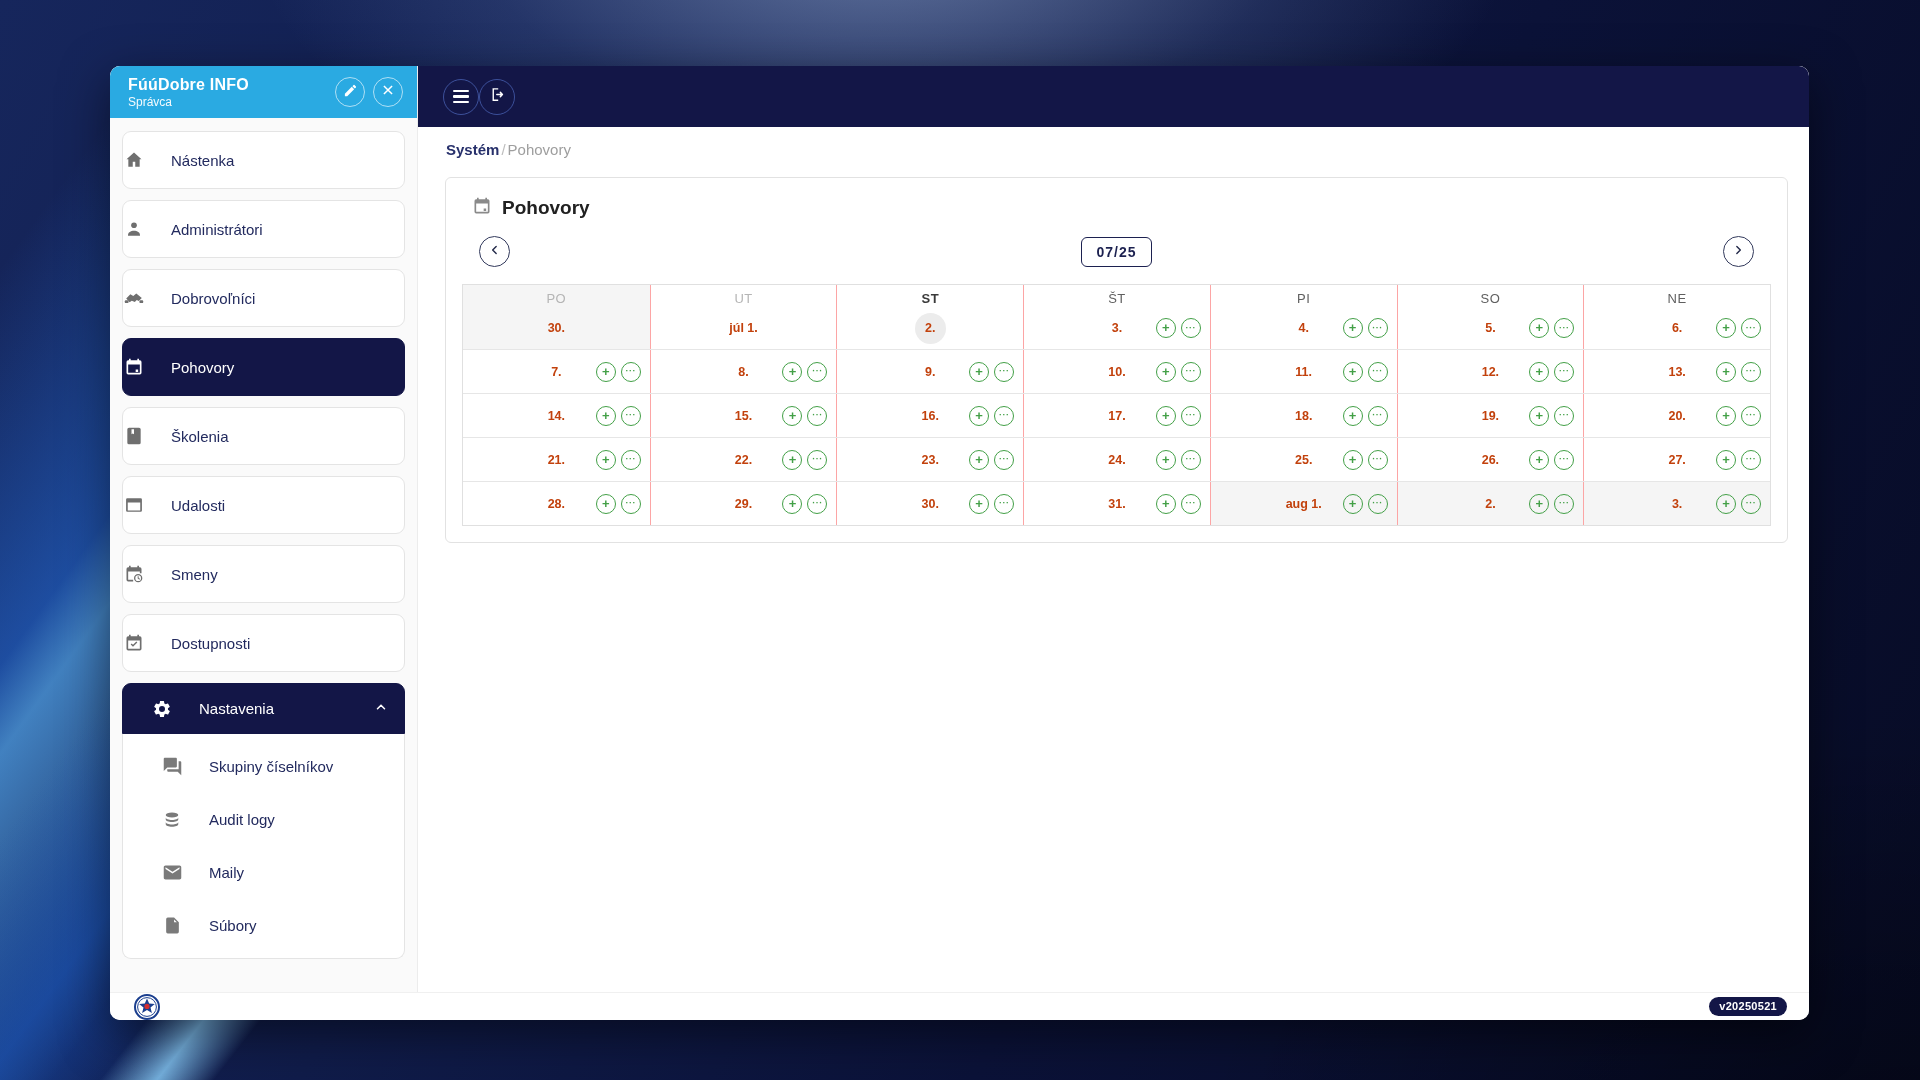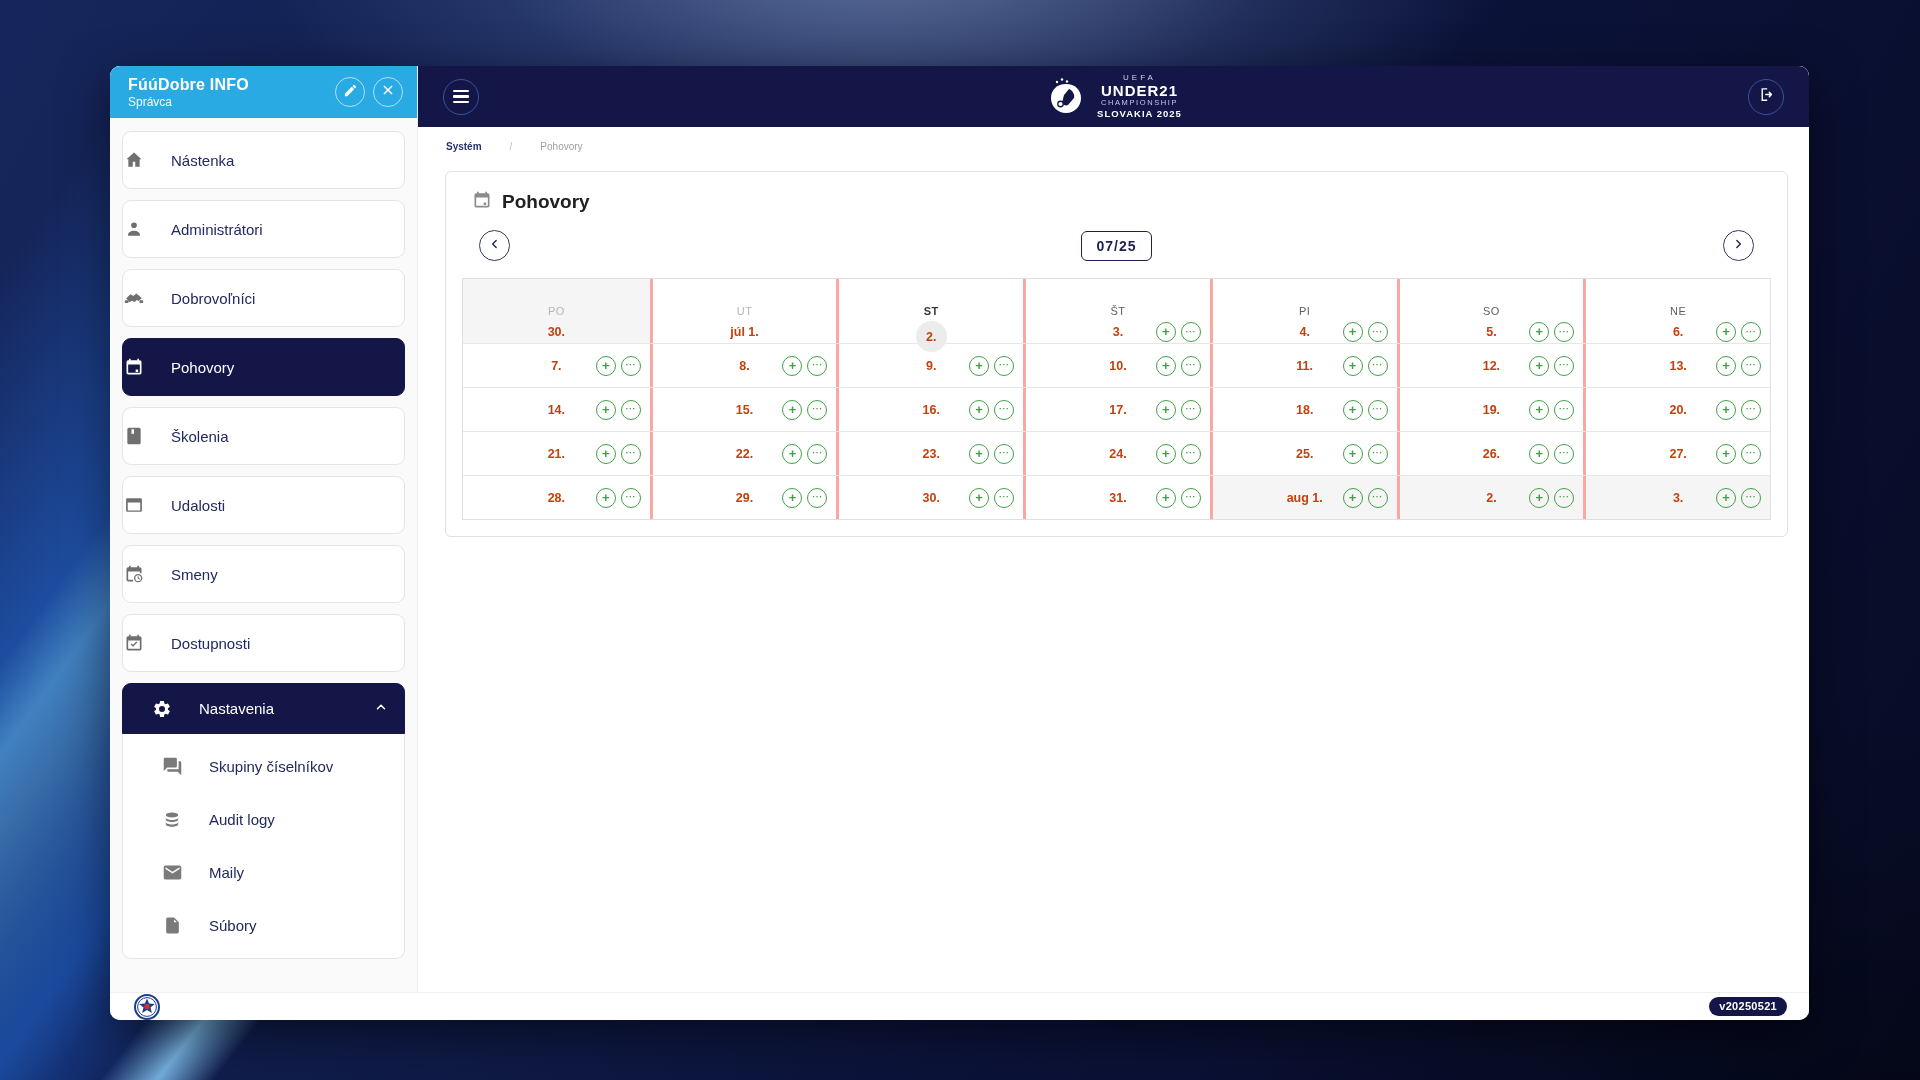--- a/index.html
+++ b/index.html
@@ -69,45 +69,45 @@
   .hamburger { width:16px; display:flex; flex-direction:column; gap:3px; }
   .hamburger span { display:block; height:2.6px; background:#fff; border-radius:1px; }
   .tb-logo { flex:1; display:flex; align-items:center; justify-content:center; gap:10px; }
   .badge-txt { color:#fff; text-align:center; line-height:1.15; }
   .badge-uefa { font-size:8px; letter-spacing:3px; color:#cdd4f2; }
   .badge-u21 { font-size:15px; font-weight:bold; letter-spacing:1px; }
   .badge-champ { font-size:7.5px; letter-spacing:1.6px; color:#c3cae8; }
   .badge-slov { font-size:9.5px; font-weight:bold; letter-spacing:1px; margin-top:1px; }
 
   .content { flex:1; padding:14px 21px 0 27px; min-height:0; }
-  .breadcrumb { display:flex; align-items:flex-end; gap:28px; font-size:10px; padding-left:1px; }
+  .breadcrumb { display:flex; align-items:flex-end; gap:2px; font-size:15px; padding-left:1px; }
   .bc-root { color:#27306b; font-weight:bold; cursor:pointer; }
   .bc-sep { color:#bdbdbd; }
   .bc-current { color:#9e9e9e; }
 
   .card { margin-top:19px; background:#fff; border:1px solid #e2e2e2; border-radius:6px; padding:18px 16px 16px 16px; }
   .card-title-row { display:flex; align-items:center; gap:10px; padding-left:10px; }
   .card-title-row svg { fill:#8a8a8a; }
   .card-title { font-size:19px; font-weight:bold; color:#212121; }
   .month-nav { margin-top:16px; display:flex; align-items:center; padding:0 17px; }
   .nav-arrow { width:31px; height:31px; border-radius:50%; border:1.5px solid #333a5c; background:#fff;
     display:flex; align-items:center; justify-content:center; cursor:pointer; }
   .nav-arrow svg { stroke:#222848; }
   .month-box { margin:0 auto; border:1.6px solid #1c2150; border-radius:6px; padding:6px 14px;
     font-size:14px; font-weight:bold; color:#1c2150; letter-spacing:1px; cursor:pointer; }
 
   
   .cal { margin-top:17px; border:1px solid #e0e0e0; }
   .cal-row { display:grid; grid-template-columns:repeat(7, 1fr); }
   .cal-row + .cal-row { border-top:1px solid #e6e6e6; }
   .cal-cell { position:relative; display:flex; align-items:center; justify-content:center; height:43px; }
-  .cal-cell + .cal-cell { border-left:3px solid #fca5a5; }
+  .cal-cell + .cal-cell { border-left:1px solid #fca5a5; }
   .cal-row.first .cal-cell { height:64px; flex-direction:column; justify-content:flex-start; }
   .cal-cell.outside { background:#f5f5f5; }
-  .wd-label { font-size:11px; letter-spacing:.5px; color:#5f5f5f; padding-top:6px; height:22px; flex:none;margin-top:20px; }
+  .wd-label { font-size:13px; letter-spacing:.5px; color:#5f5f5f; padding-top:6px; height:22px; flex:none; }
   .wd-label.past { color:#b5b5b5; }
   .wd-label.today { color:#3a3a3a; font-weight:bold; }
   .date-zone { flex:1; width:100%; display:flex; align-items:center; justify-content:center; position:relative; }
   .date-lbl { font-size:12.5px; font-weight:bold; color:#c2410c; }
   .today-circle { width:31px; height:31px; border-radius:50%; background:#ececec; display:flex; align-items:center; justify-content:center; }
   .cell-actions { position:absolute; right:9px; top:50%; transform:translateY(-50%); display:flex; gap:5px; }
   .act-btn { width:20px; height:20px; border-radius:50%; border:1.6px solid #43a047; color:#43a047;
     display:flex; align-items:center; justify-content:center; cursor:pointer; background:#fff0; font-weight:bold; }
   .act-btn.add { font-size:13px; line-height:1; padding-bottom:1px; }
   .act-btn.more { font-size:9px; letter-spacing:.5px; line-height:1; }
@@ -282,37 +282,20 @@
 
     <div class="main">
       <div class="topbar">
         <div class="tb-circle">
           <span class="hamburger">
               <span></span>
               <span></span>
               <span></span>
             </span>
         </div>
-        <div class="tb-logo">
-          <svg width="42" height="44" viewBox="0 0 42 44">
-            <circle cx="12" cy="8" r="1.2" fill="#fff"></circle>
-              <circle cx="17" cy="5.5" r="1.2" fill="#fff"></circle>
-              <circle cx="22" cy="7.5" r="1.2" fill="#fff"></circle>
-            <path d="M21 10c9 0 15 6 15 14s-6 15-15 15S6 32 6 24 12 10 21 10z" fill="#fff"></path>
-            <path d="M24 15c3 1 6 5 5 9l-6 7c-2 1-5 0-6-2l2-8 5-6z" fill="#131647"></path>
-            <circle cx="15.5" cy="30" r="3.4" fill="#131647"></circle>
-            <circle cx="15.5" cy="30" r="2.1" fill="#fff"></circle>
-          </svg>
-          <div class="badge-txt">
-            <div class="badge-uefa">UEFA</div>
-            <div class="badge-u21">UNDER21</div>
-            <div class="badge-champ">CHAMPIONSHIP</div>
-            <div class="badge-slov">SLOVAKIA 2025</div>
-          </div>
-        </div>
         <div class="tb-circle">
           <span>
             <svg width="17" height="17" viewBox="0 0 24 24" fill="none" stroke="#fff" stroke-width="2">
                 <path d="M13 4H6v16h7"></path>
                 <path d="M11 12h8m-3-3 3 3-3 3" stroke-linecap="round" stroke-linejoin="round"></path>
               </svg>
           </span>
         </div>
       </div>
 

